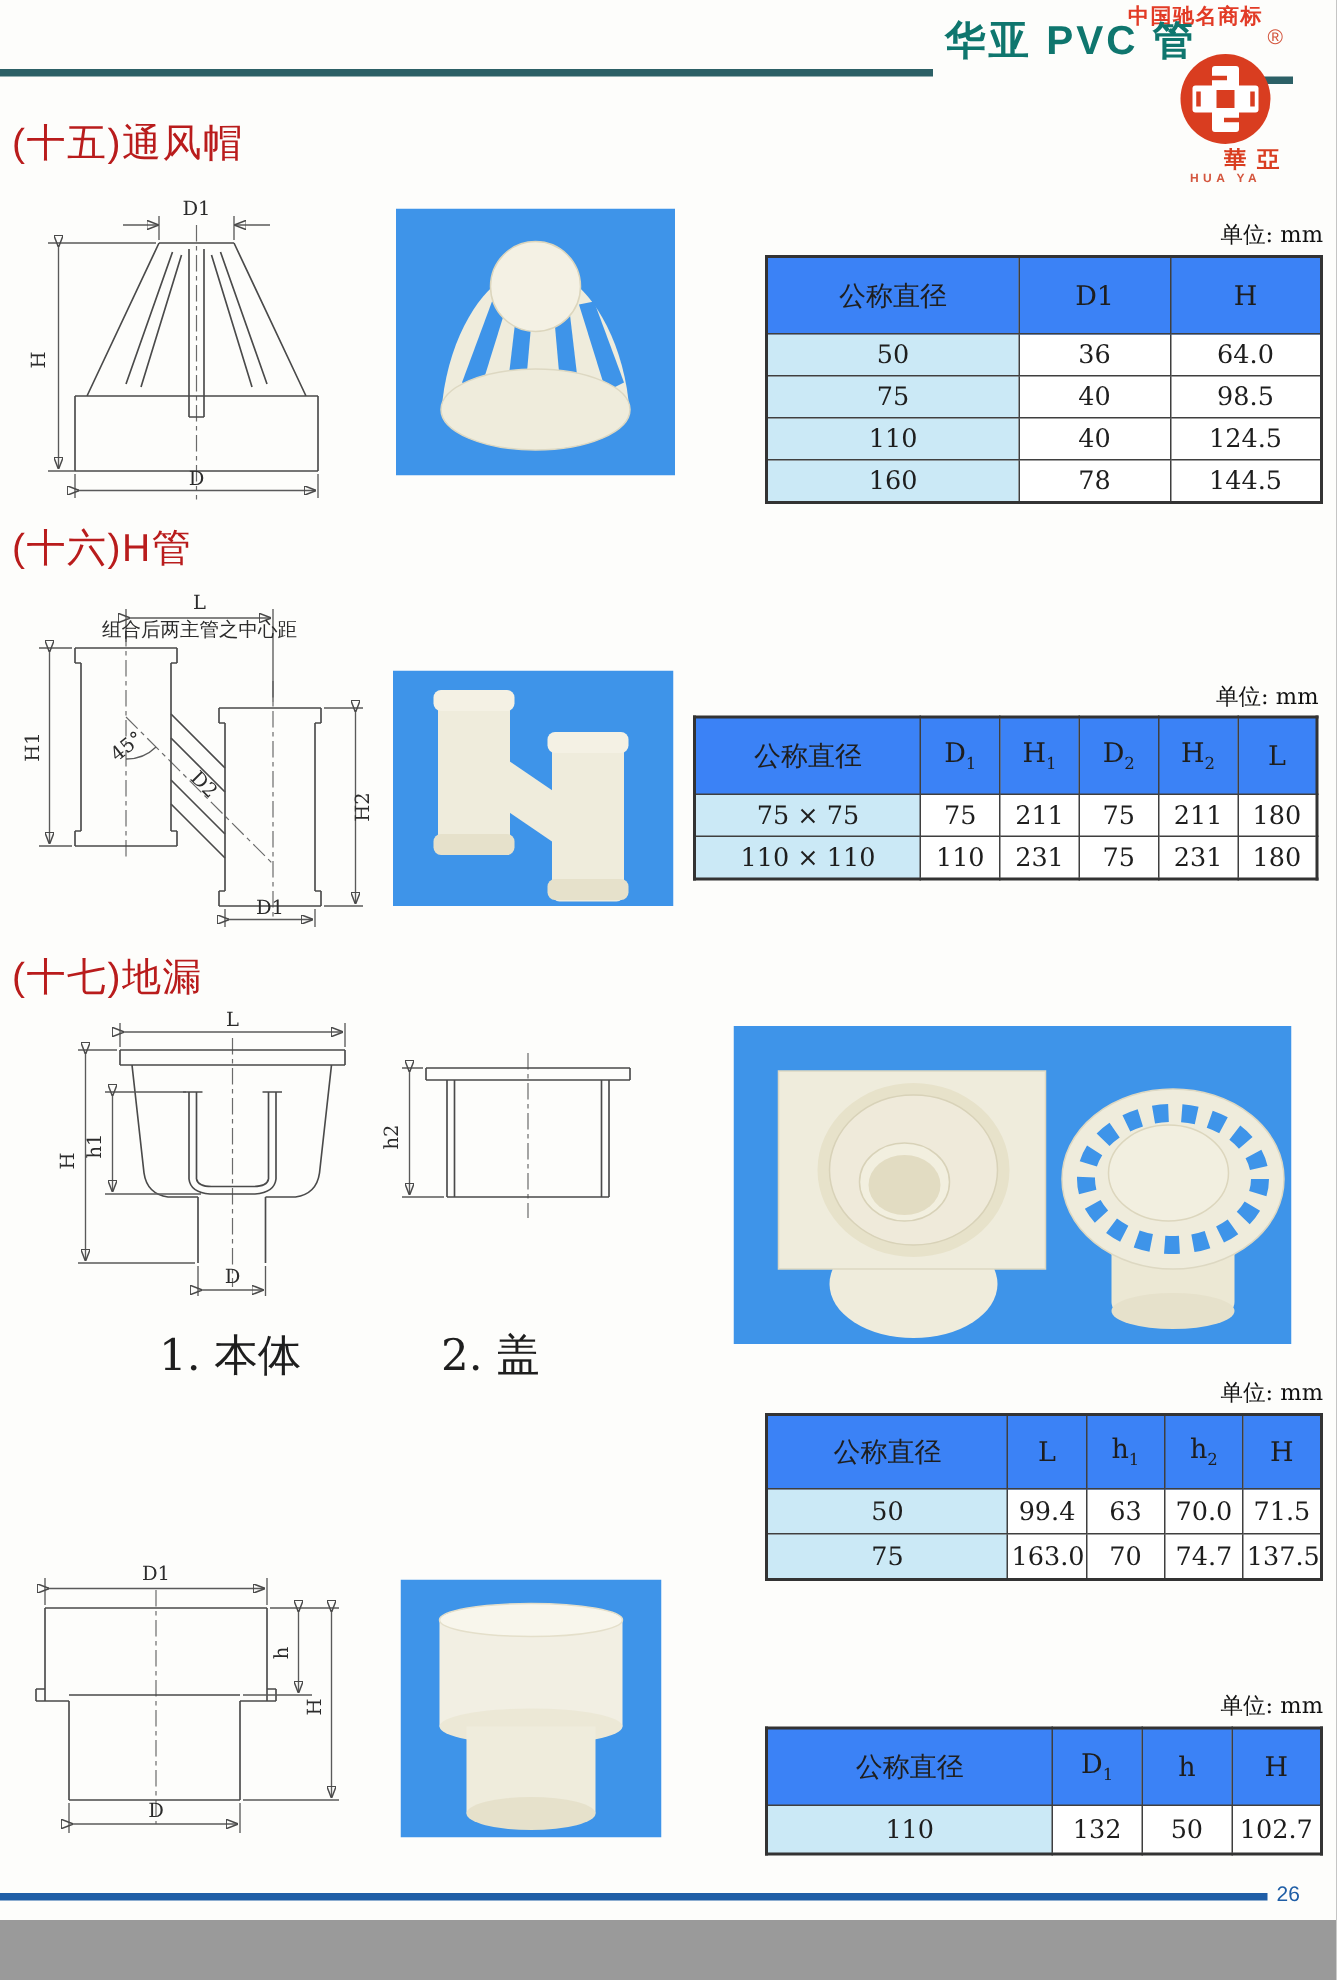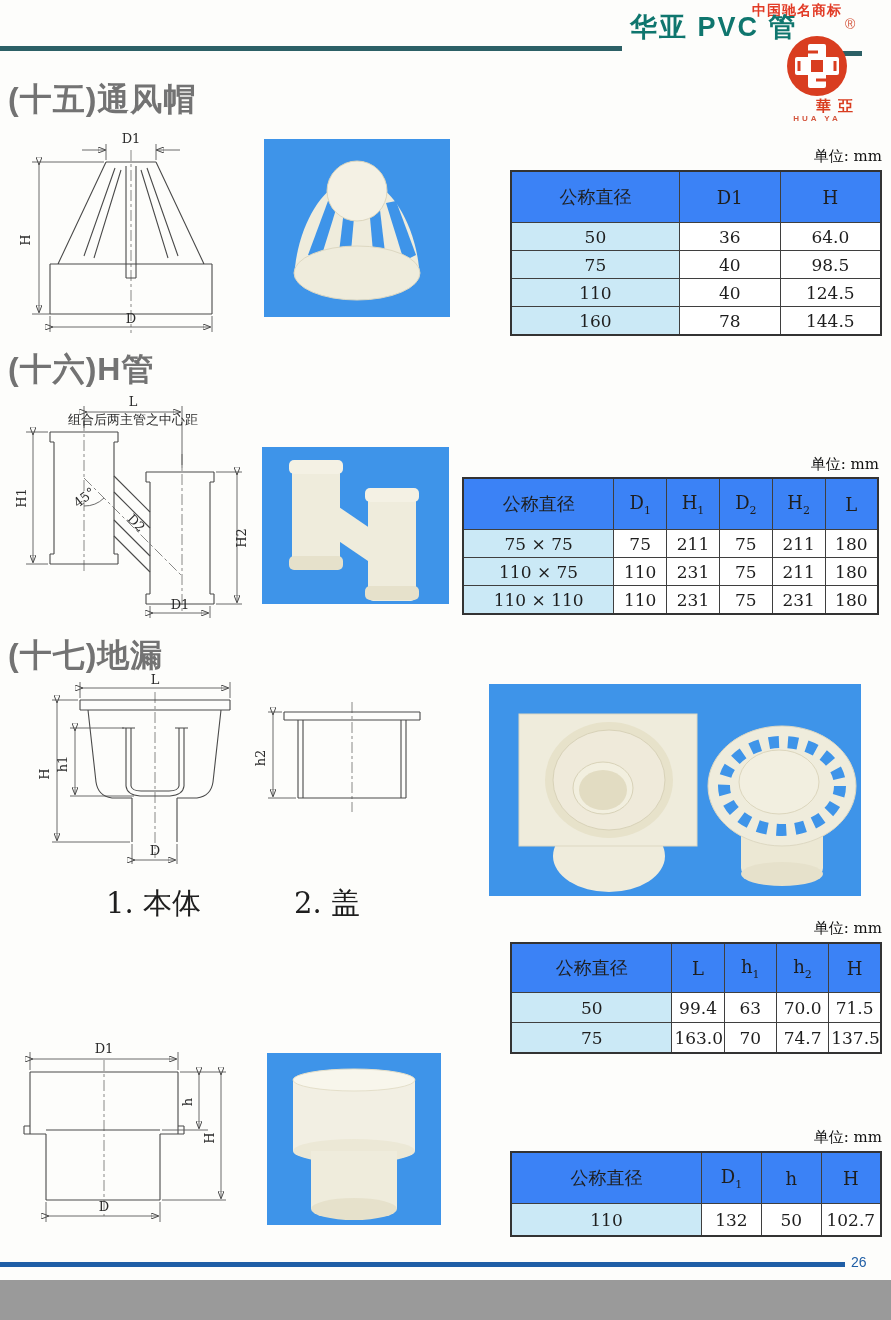--- a/index.html
+++ b/index.html
@@ -15,21 +15,21 @@
     color:#0f766e; letter-spacing:2px;}
   .rule-teal{position:absolute; left:0; top:46px; width:622px; height:5px; background:#2c6066;}
   .rule-teal-dash{position:absolute; left:828px; top:51px; width:34px; height:5px; background:#2c6066;}
   .reg-mark{position:absolute; left:845px; top:16px; font-size:14px; color:#d4563e;}
   .logo-box{position:absolute; left:778px; top:34px; width:78px; height:64px;}
   .logo-cn{position:absolute; left:774px; top:97px; width:86px; text-align:right; font-size:15px;
     font-weight:bold; color:#d93d20; letter-spacing:7px; text-indent:7px;}
   .logo-en{position:absolute; left:774px; top:114px; width:86px; text-align:center; font-size:8px;
     font-weight:bold; color:#d4563e; letter-spacing:3px;}
   
-  .sec-title{position:absolute; left:8px; font-size:32px; font-weight:bold; color:#737373; letter-spacing:1px;}
+  .sec-title{position:absolute; left:8px; font-size:26px; font-weight:normal; color:#b91c1c; letter-spacing:1px;}
   #t15{top:78px;} #t16{top:348px;} #t17{top:634px;} #t18{top:966px;}
   
   .unit-label{position:absolute; font-family:"DejaVu Serif", serif; font-size:15px; color:#111; text-align:right;}
   
   .spec-table{position:absolute; border-collapse:collapse; table-layout:fixed; background:#fff;
     font-family:"DejaVu Serif", serif;}
   .spec-table th,.spec-table td{border:1px solid #3f3f3f; text-align:center; vertical-align:middle;
     padding:0 2px; color:#1e1e1e;}
   .spec-table{border:2px solid #333;}
   .spec-table th{background:#3b82f6; font-weight:500; font-size:18px; height:50px;}
@@ -205,28 +205,20 @@
           <th>D<sub>2</sub></th>
           <th>H<sub>2</sub></th>
           <th>L</th>
         </tr>
       </thead>
       <tbody>
         <tr>
           <td>75 × 75</td>
           <td>75</td>
           <td>211</td>
-          <td>75</td>
-          <td>211</td>
-          <td>180</td>
-        </tr>
-        <tr>
-          <td>110 × 75</td>
-          <td>110</td>
-          <td>231</td>
           <td>75</td>
           <td>211</td>
           <td>180</td>
         </tr>
         <tr>
           <td>110 × 110</td>
           <td>110</td>
           <td>231</td>
           <td>75</td>
           <td>231</td>

